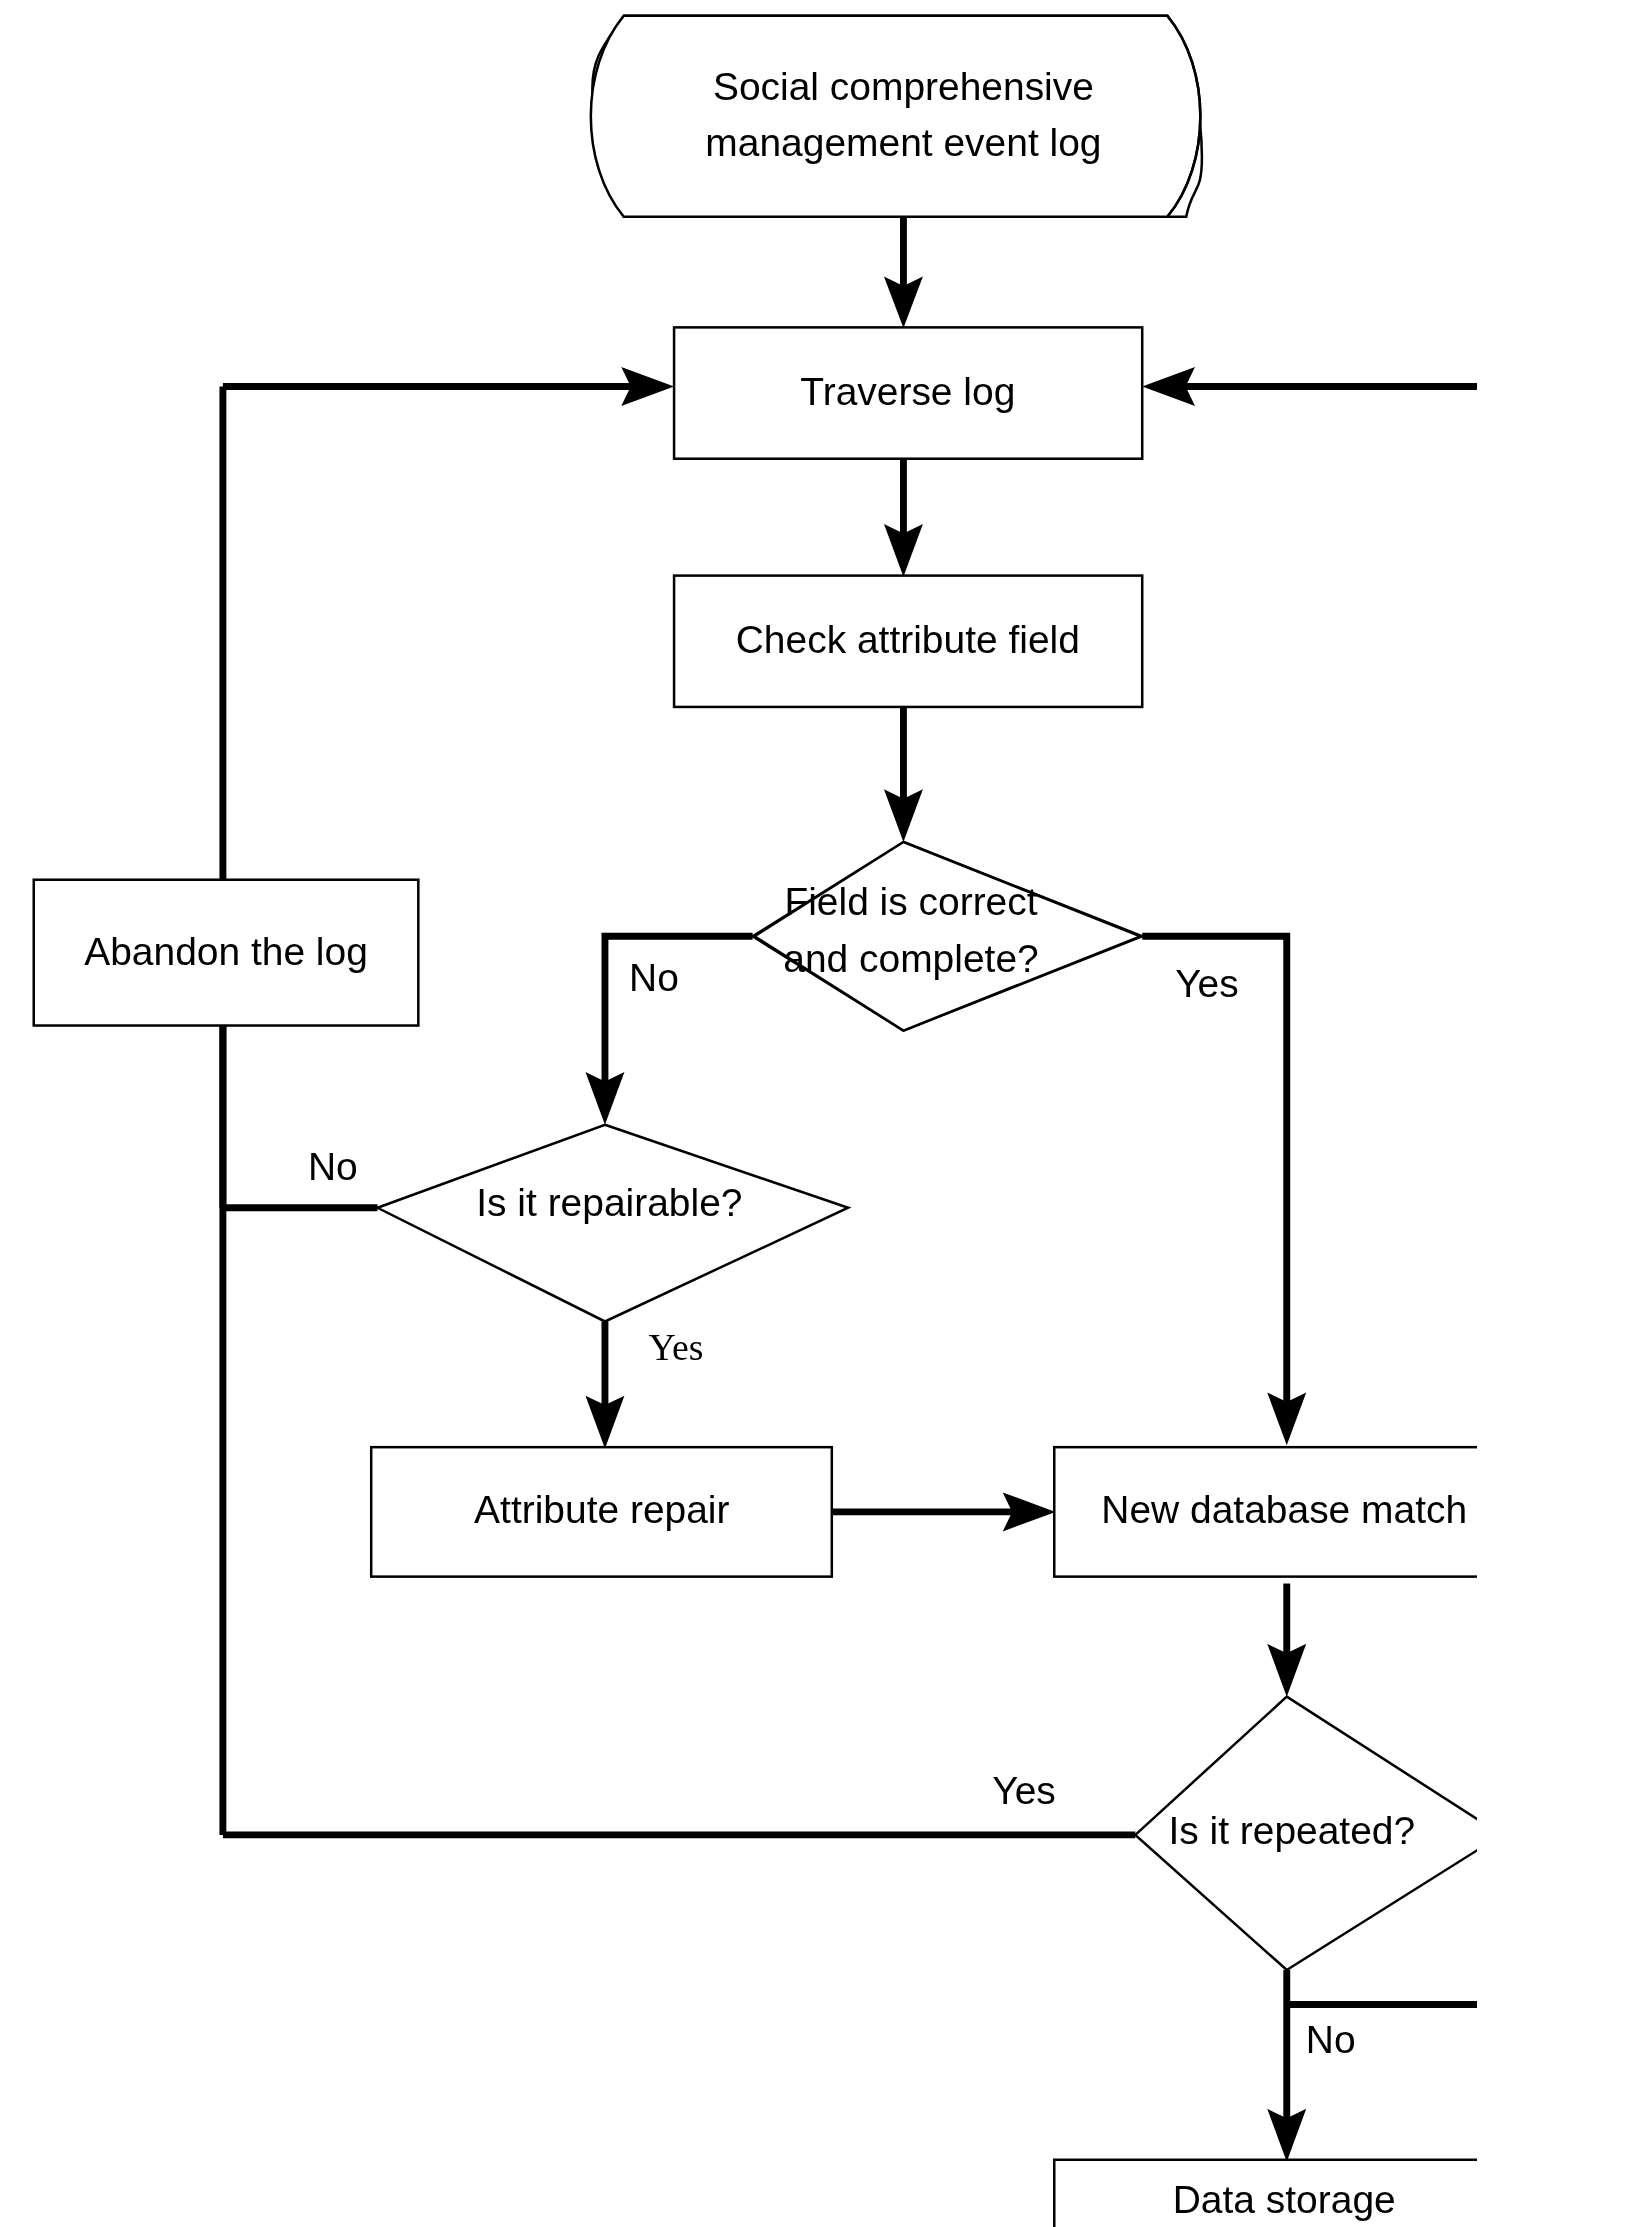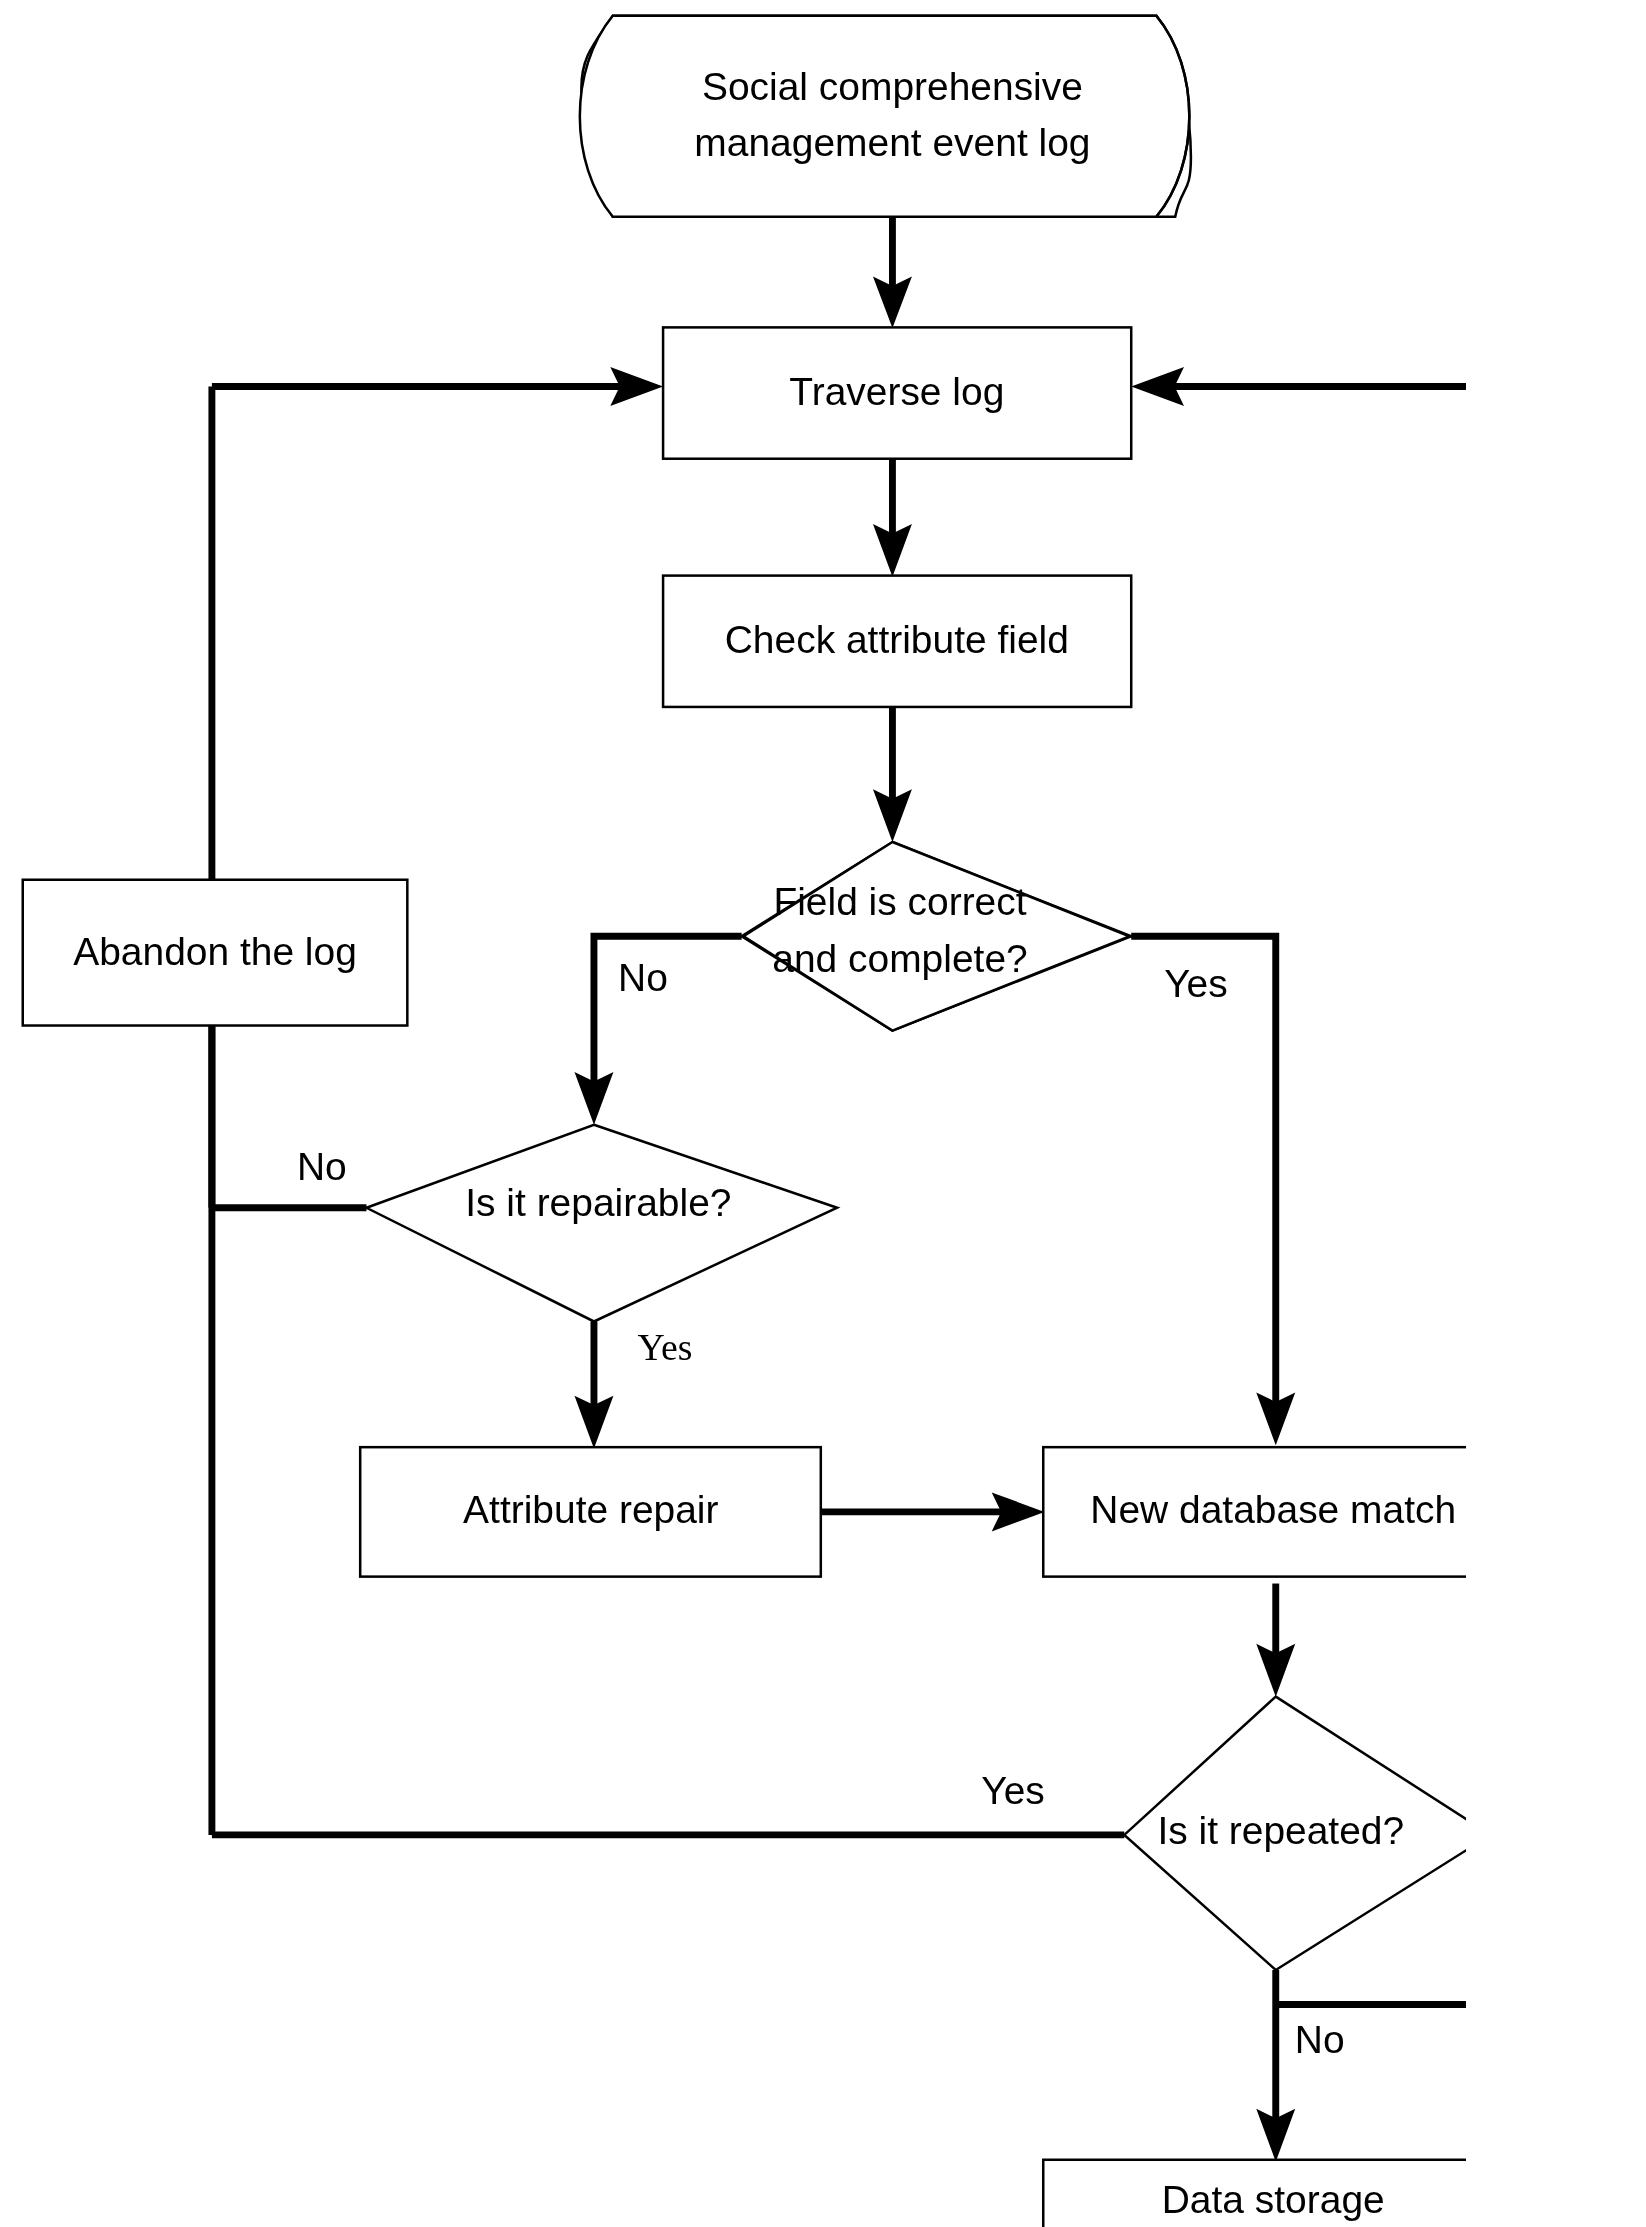--- a/index.html
+++ b/index.html
@@ -6,20 +6,21 @@
     margin: 0;
     padding: 0;
     background: #ffffff;
   }
   #canvas-wrap {
     position: relative;
     width: 1466px;
     height: 2227px;
     background: #ffffff;
     overflow: hidden;
+    margin-left: 11px;
   }
   svg#flow {
     display: block;
     width: 1646px;
     height: 2227px;
   }
   .shape-stroke-thin {
     fill: #ffffff;
     stroke: #000000;
     stroke-width: 4;

